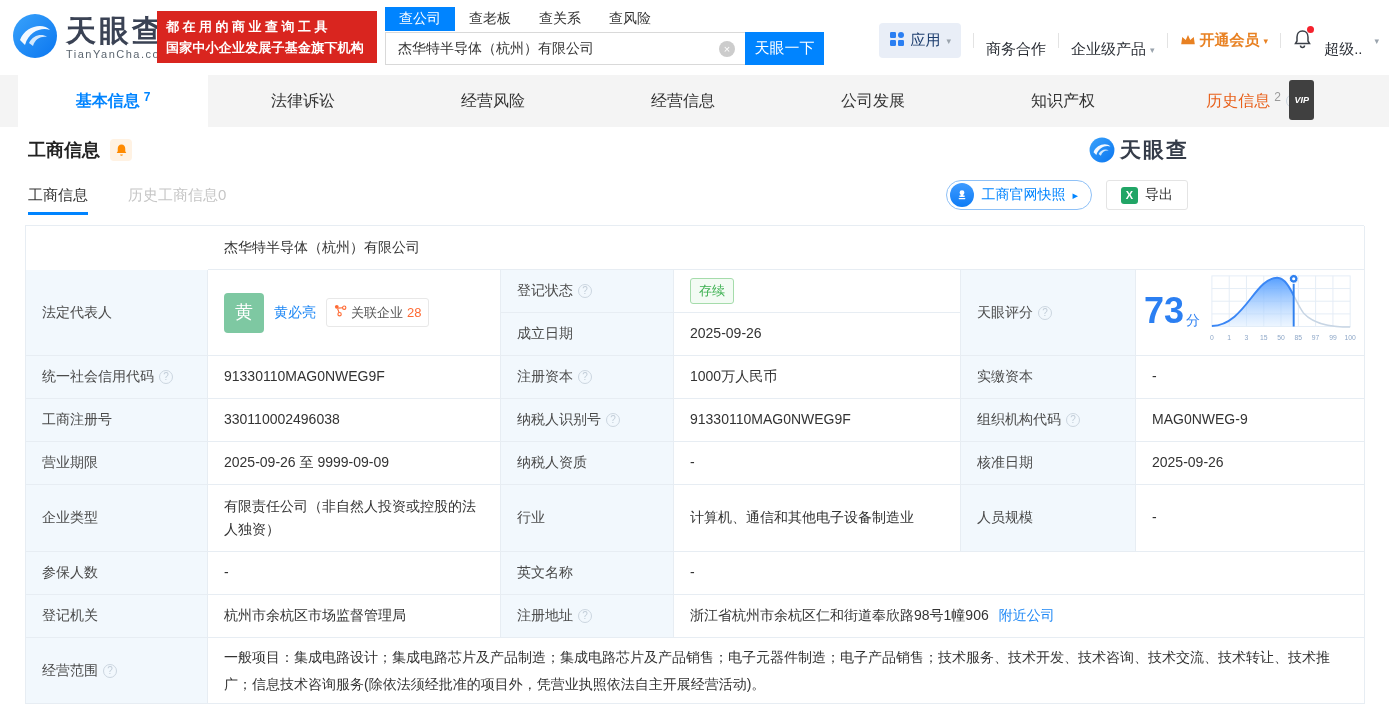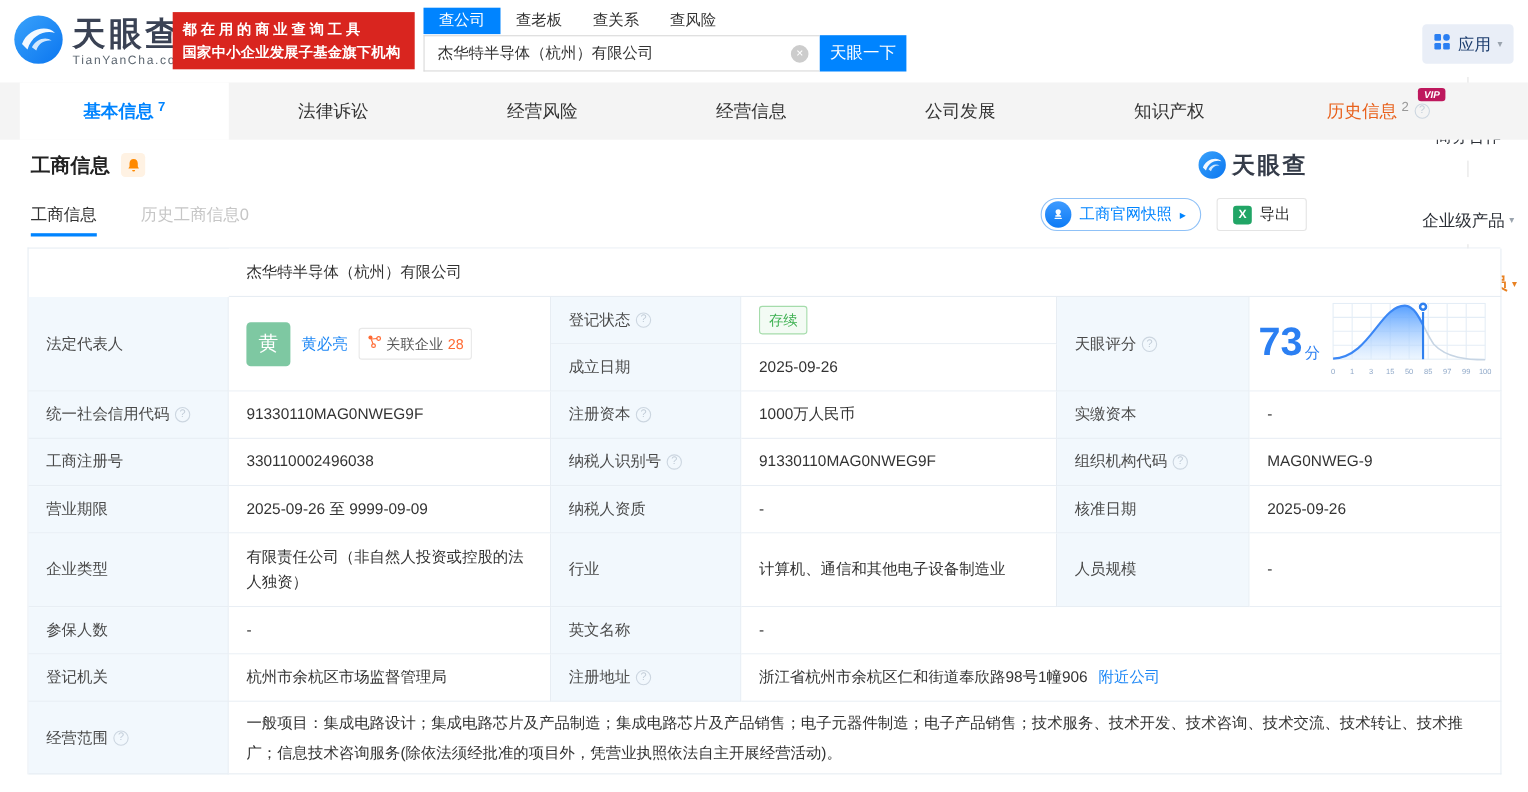--- a/index.html
+++ b/index.html
@@ -18,40 +18,40 @@
   .search { position:absolute; left:385px; top:6px; }
   .stabs { display:flex; align-items:center; gap:0; height:25px; }
   .stab { font-size:14px; color:#333; padding:3px 14px; cursor:pointer; }
   .stab.active { background:#0084ff; color:#fff; }
   .srow { display:flex; margin-top:1px; }
   .sinput-wrap { position:relative; }
   .sinput { width:360px; height:33px; border:1px solid #d9d9d9; border-right:none; font-size:14px; color:#333; padding:0 34px 0 12px; outline:none; font-family:inherit; }
   .sclear { position:absolute; right:10px; top:9px; width:16px; height:16px; border-radius:50%; background:#ccc; color:#fff; font-size:11px; line-height:16px; text-align:center; cursor:pointer; }
   .sbtn { width:79px; height:33px; background:#0084ff; color:#fff; font-size:15px; border:none; cursor:pointer; font-family:inherit; }
 
-  .topnav { position:absolute; right:10px; top:22px; display:flex; align-items:center; gap:12px; font-size:15px; color:#2b2f36;flex-direction:column; }
+  .topnav { position:absolute; right:10px; top:22px; display:flex; align-items:center; gap:12px; font-size:15px; color:#2b2f36; }
   .nav-sep { width:1px; height:15px; background:#e3e3e3; }
   .apps-chip { display:flex; align-items:center; gap:6px; background:#e9eef7; border-radius:4px; padding:8px 10px; cursor:pointer; color:#1c3d6e; }
   .caret { font-size:9px; color:#9aa3ad; }
   .vip-link { color:#e88122; font-weight:bold; display:flex; align-items:center; gap:4px; cursor:pointer; }
   .vip-link .caret { color:#e88122; }
   .navitem { cursor:pointer; display:flex; align-items:center; gap:4px; white-space:nowrap;margin-top:18px; }
   .bell-wrap { position:relative; cursor:pointer; }
   .bell-dot { position:absolute; right:-2px; top:-3px; width:7px; height:7px; border-radius:50%; background:#f5222d; }
   .user-name { max-width:58px; overflow:hidden; white-space:nowrap; }
 
   
   .tabstrip { position:absolute; left:0; top:75px; width:1389px; height:52px; background:#f4f4f4; display:flex; padding-left:18px; }
   .mtab { width:190px; display:flex; align-items:center; justify-content:center; font-size:16px; color:#333; cursor:pointer; position:relative; }
   .mtab.active { background:#fff; color:#0084ff; font-weight:bold; }
   .mtab .cnt { font-size:12px; margin-left:4px; position:relative; top:-4px; }
   .mtab.active .cnt { color:#0084ff; }
   .mtab.history { color:#e8611c; }
   .mtab.history .cnt { color:#999; font-weight:normal; }
-  .vip-badge { position:absolute; top:5px; right:34px; background:#be185d; color:#fff; font-size:9px; font-style:italic; font-weight:bold; padding:1px 5px; border-radius:3px; }
+  .vip-badge { position:absolute; top:5px; right:34px; background:#404040; color:#fff; font-size:9px; font-style:italic; font-weight:bold; padding:15px 5px; border-radius:3px; }
   .q-icon { display:inline-block; width:14px; height:14px; border:1px solid #ccd6e0; border-radius:50%; color:#c2cdd8; font-size:10px; line-height:12px; text-align:center; margin-left:5px; flex:none; }
 
   
   .sec-title-row { position:absolute; left:28px; top:138px; display:flex; align-items:center; gap:10px; }
   .sec-title { font-size:18px; font-weight:bold; color:#222; }
   .bell-chip { width:22px; height:22px; background:#fff2e3; border-radius:4px; display:flex; align-items:center; justify-content:center; cursor:pointer; }
   .watermark { position:absolute; right:24px; top:136px; display:flex; align-items:center; gap:5px; }
   .watermark .wm-text { font-size:21px; font-weight:bold; color:#353c49; letter-spacing:2px; }
 
   .subtabs { position:absolute; left:28px; top:186px; display:flex; gap:40px; font-size:15px; }

